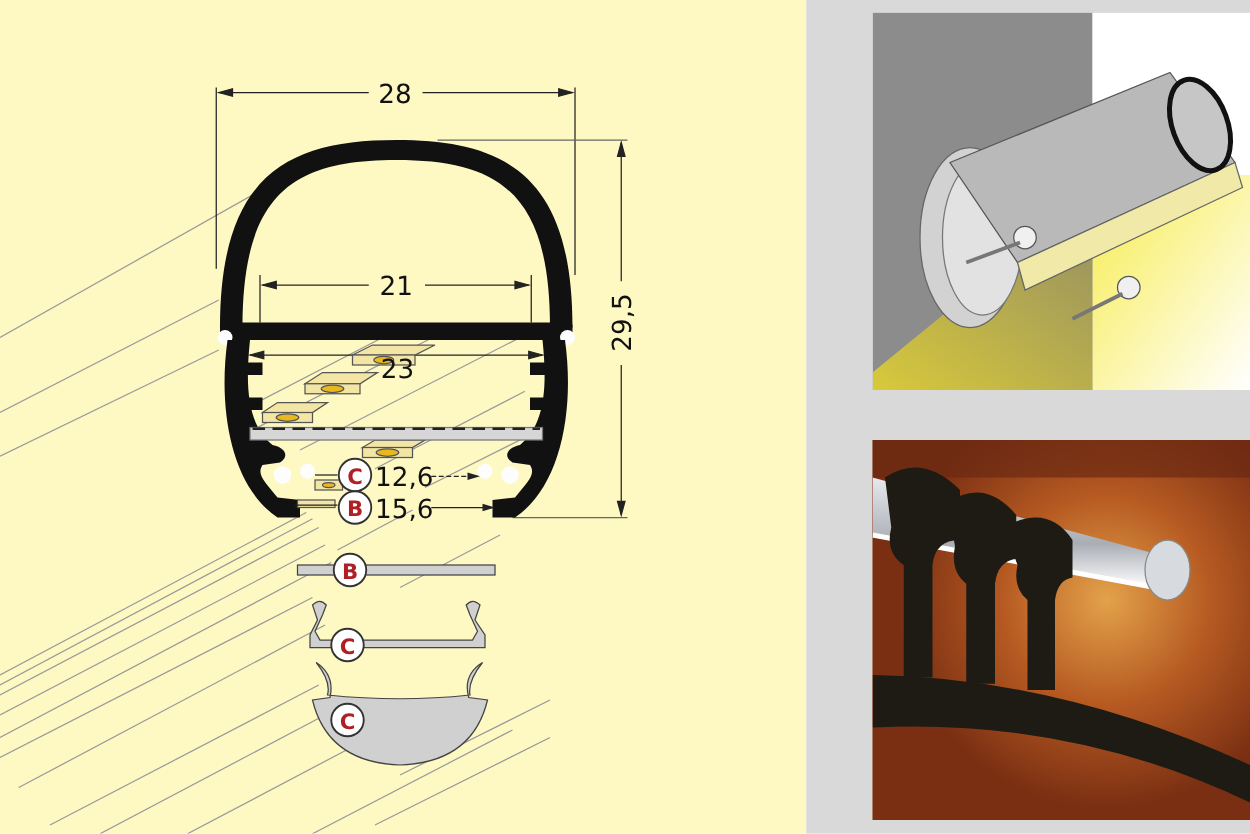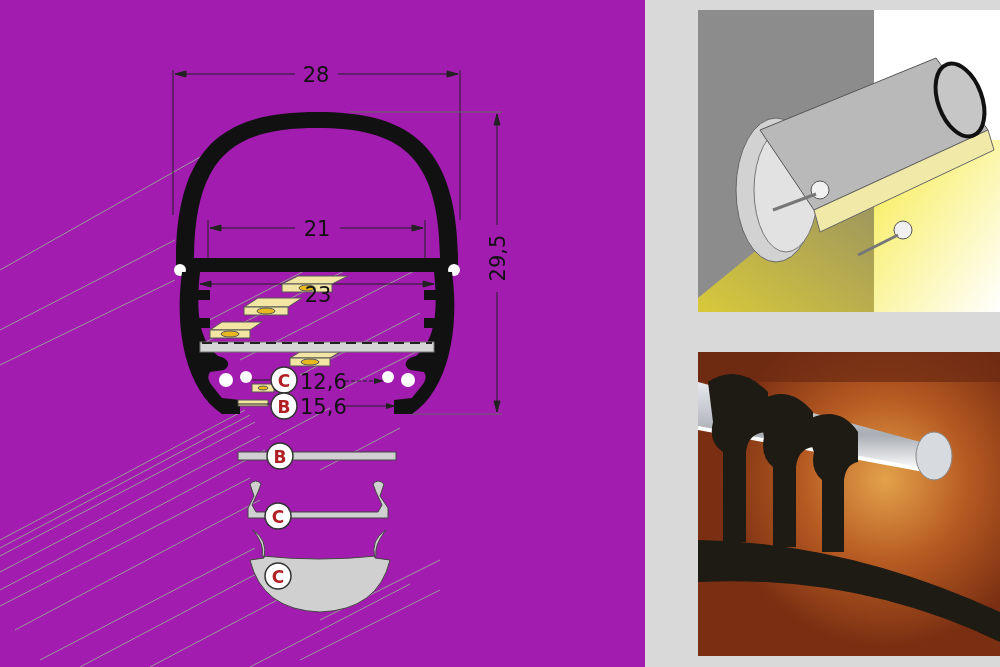--- a/index.html
+++ b/index.html
@@ -1,17 +1,17 @@
 <!DOCTYPE html>
 <html><head>
 <meta charset="utf-8">
 <style>
   html, body { margin: 0; padding: 0; }
   body { width: 1000px; height: 667px; background: #ffffff; position: relative; overflow: hidden; font-family: "DejaVu Sans", sans-serif; }
-  #drawing { position: absolute; left: 0; top: 0; width: 645px; height: 667px; background: #a21caf; }
+  #drawing { position: absolute; left: 0; top: 0; width: 645px; height: 667px; background: #fef9c3; }
   #gray-band { position: absolute; left: 645px; top: 0; width: 355px; height: 667px; background: #d9d9d9; }
   #install-illustration { position: absolute; left: 698px; top: 10px; width: 302px; height: 302px; overflow: hidden; }
   #wardrobe-photo { position: absolute; left: 698px; top: 352px; width: 302px; height: 304px; overflow: hidden; background: #8a3f1a; }
   .dim-text { font-family: "DejaVu Sans", sans-serif; font-size: 21px; fill: #111; }
   .badge-text { font-family: "DejaVu Sans", sans-serif; font-size: 17px; font-weight: bold; fill: #b01f24; }
 </style>
 </head>
 <body>
 
 <div id="drawing">

